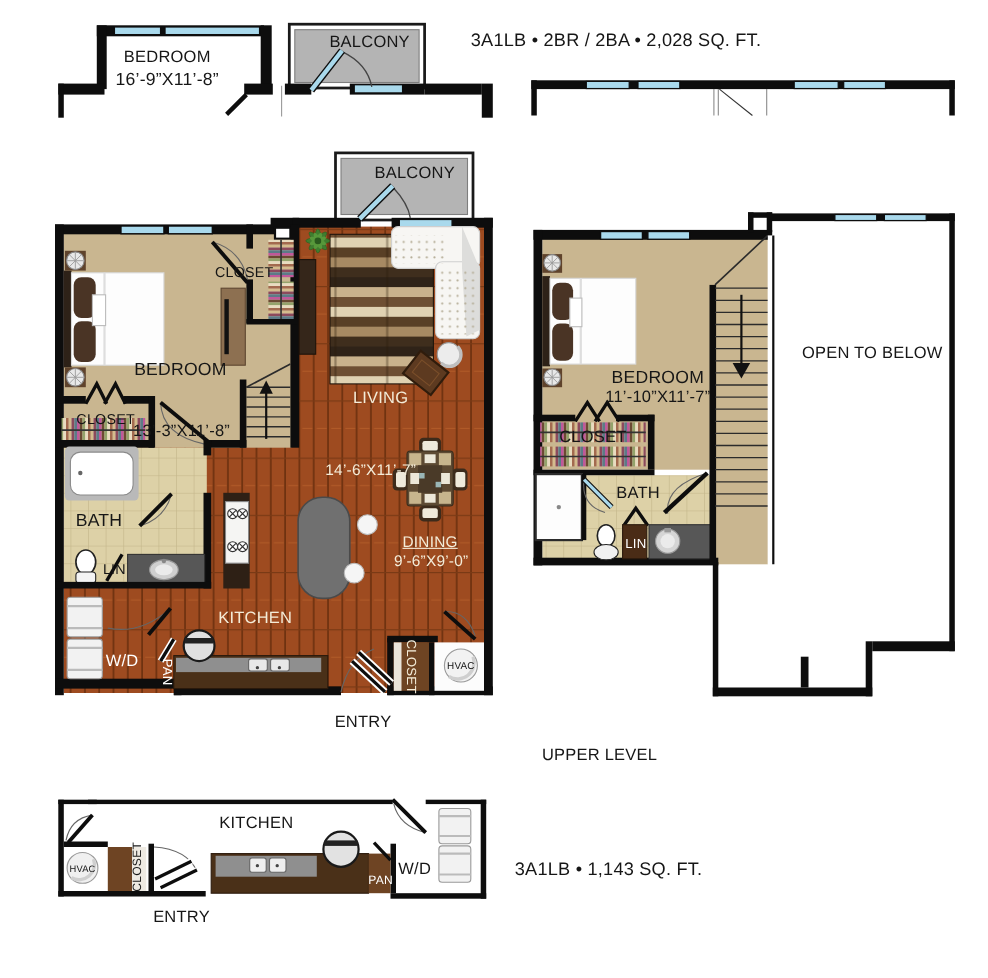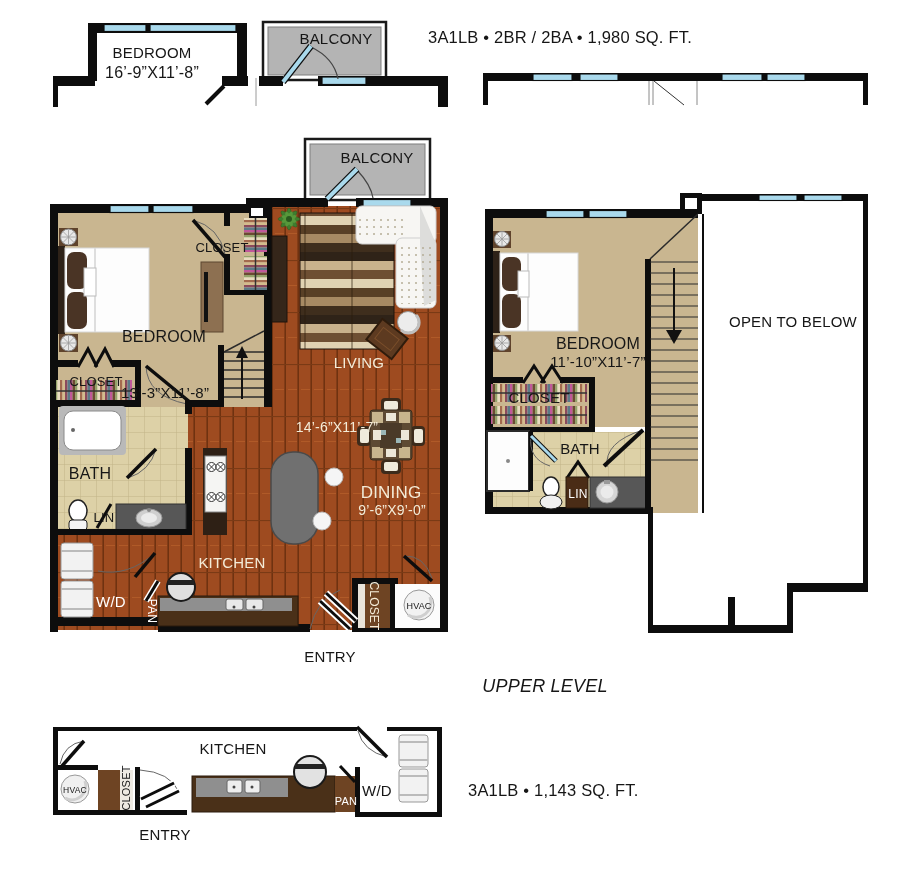--- a/index.html
+++ b/index.html
@@ -478,51 +478,51 @@
       <rect x="399" y="735" width="29" height="32" rx="3" fill="#f2f2f2" stroke="#999"></rect>
       <line x1="399" y1="742" x2="428" y2="742" stroke="#bbb" stroke-width="2"></line>
       <line x1="399" y1="760" x2="428" y2="760" stroke="#bbb" stroke-width="2"></line>
       <rect x="399" y="769" width="29" height="33" rx="3" fill="#f2f2f2" stroke="#999"></rect>
       <line x1="399" y1="776" x2="428" y2="776" stroke="#bbb" stroke-width="2"></line>
       <line x1="399" y1="795" x2="428" y2="795" stroke="#bbb" stroke-width="2"></line>
     </g>
   </g>
 </svg>
 
-<div class="lbl tl" style="left:428px;top:29px;font-size:16.5px;">3A1LB • 2BR / 2BA • 1,980 SQ. FT.</div>
+<div class="lbl tl" style="left:428px;top:29px;font-size:16.5px;">3A1LB • 2BR / 2BA • 2,028 SQ. FT.</div>
 
 <div class="lbl" style="left:152px;top:52px;font-size:15px;">BEDROOM</div>
 <div class="lbl" style="left:152px;top:73px;font-size:16px;">16’-9”X11’-8”</div>
 <div class="lbl" style="left:336px;top:38px;font-size:15px;">BALCONY</div>
 
 <div class="lbl" style="left:377px;top:157px;font-size:15px;">BALCONY</div>
 <div class="lbl" style="left:222px;top:247px;font-size:13px;">CLOSET</div>
 <div class="lbl" style="left:164px;top:337px;font-size:16px;">BEDROOM</div>
 <div class="lbl" style="left:165px;top:355px;font-size:15px;margin-top:37px;">13’-3”X11’-8”</div>
 <div class="lbl" style="left:96px;top:381px;font-size:13px;">CLOSET</div>
-<div class="lbl cream" style="left:354px;top:362px;font-size:15px;padding-left:10px;">LIVING</div>
+<div class="lbl cream" style="left:341px;top:362px;font-size:15px;padding-left:10px;">LIVING</div>
 <div class="lbl cream" style="left:337px;top:379px;font-size:14px;margin-top:48px;">14’-6”X11’-7”</div>
 <div class="lbl" style="left:90px;top:474px;font-size:16px;">BATH</div>
 <div class="lbl" style="left:104px;top:517px;font-size:13px;">LIN</div>
 <div class="lbl white" style="left:111px;top:601px;font-size:15px;">W/D</div>
 <div class="lbl white v90" style="left:152px;top:611px;font-size:12px;">PAN</div>
 <div class="lbl cream" style="left:232px;top:562px;font-size:15px;">KITCHEN</div>
-<div class="lbl cream" style="left:391px;top:492px;font-size:17px;">DINING</div>
+<div class="lbl cream" style="left:391px;top:492px;font-size:14px;text-decoration:underline;">DINING</div>
 <div class="lbl cream" style="left:392px;top:510px;font-size:14px;">9’-6”X9’-0”</div>
 <div class="lbl cream v90" style="left:374px;top:606px;font-size:12px;">CLOSET</div>
 <div class="lbl bold" style="left:419px;top:606px;font-size:9px;">HVAC</div>
 <div class="lbl" style="left:330px;top:656px;font-size:15px;">ENTRY</div>
 
 <div class="lbl" style="left:598px;top:344px;font-size:16px;">BEDROOM</div>
 <div class="lbl" style="left:598px;top:361px;font-size:15px;">11’-10”X11’-7”</div>
 <div class="lbl" style="left:539px;top:397px;font-size:15px;">CLOSET</div>
 <div class="lbl" style="left:580px;top:448px;font-size:15px;">BATH</div>
 <div class="lbl white" style="left:578px;top:494px;font-size:12px;">LIN</div>
 <div class="lbl" style="left:793px;top:321px;font-size:15px;">OPEN TO BELOW</div>
-<div class="lbl" style="left:545px;top:686px;font-size:18px;font-style:italic;">UPPER LEVEL</div>
+<div class="lbl" style="left:545px;top:686px;font-size:15px;">UPPER LEVEL</div>
 
 <div class="lbl" style="left:233px;top:748px;font-size:15px;">KITCHEN</div>
 <div class="lbl bold" style="left:75px;top:790px;font-size:8.5px;">HVAC</div>
 <div class="lbl vm90" style="left:126px;top:788px;font-size:11px;">CLOSET</div>
 <div class="lbl" style="left:165px;top:834px;font-size:15px;">ENTRY</div>
 <div class="lbl white" style="left:346px;top:801px;font-size:11px;">PAN</div>
 <div class="lbl" style="left:377px;top:790px;font-size:15px;">W/D</div>
 <div class="lbl tl" style="left:468px;top:782px;font-size:16.5px;">3A1LB • 1,143 SQ. FT.</div>
 
 

